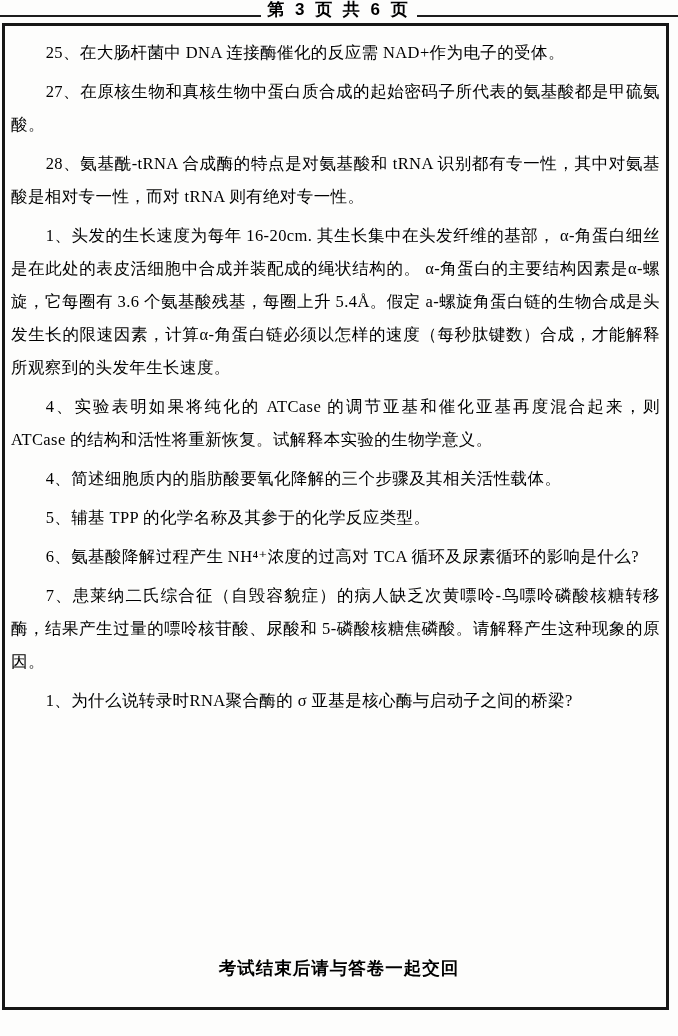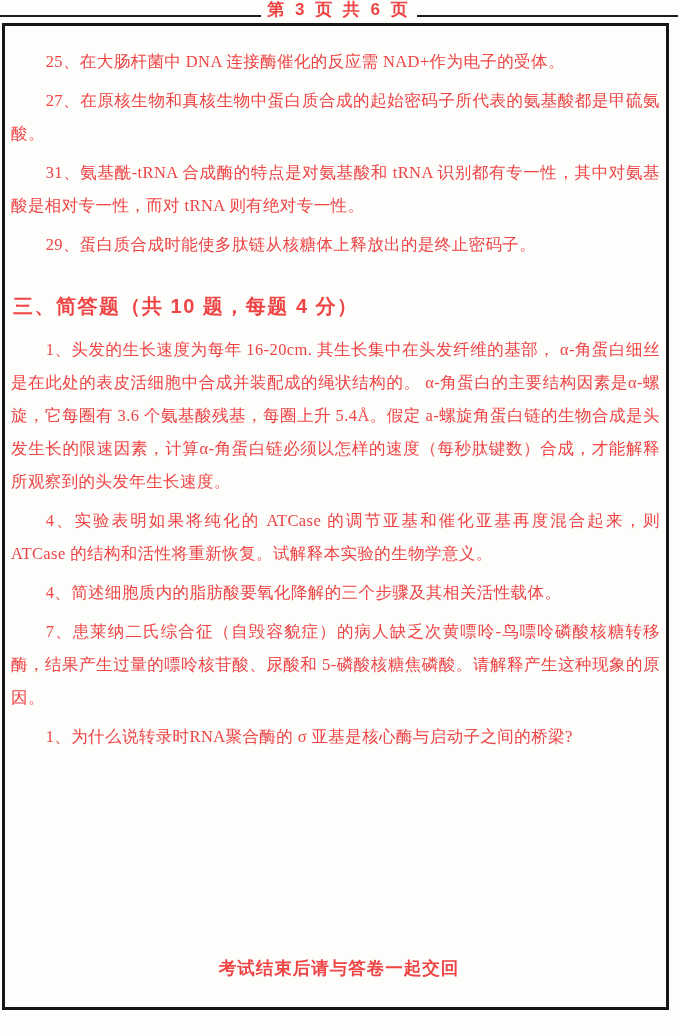--- a/index.html
+++ b/index.html
@@ -5,21 +5,21 @@
   html, body {
     margin: 0;
     padding: 0;
     background: #ffffff;
   }
   .page {
     position: relative;
     width: 678px;
     height: 1036px;
     background: #fdfdfc;
-    color: #ef4444;
+    color: #000000;
     font-family: "Liberation Serif", "DejaVu Serif", serif;
     overflow: hidden;
   }
   
   .header {
     position: absolute;
     top: 0; left: 0;
     width: 678px;
     height: 22px;
     text-align: center;
@@ -56,21 +56,21 @@
   }
   .item {
     margin: 6px 0 0 0;
     font-size: 16.5px;
     line-height: 33px;
     text-indent: 2.1em;
     text-align: justify;
     letter-spacing: 0.4px;
   }
   .item.first {
-    margin-top: 16px;
+    margin-top: 7px;
   }
   .section-title {
     margin: 31px 0 13px 2px;
     font-family: "Liberation Sans", "DejaVu Sans", sans-serif;
     font-weight: bold;
     font-size: 20px;
     letter-spacing: 1.5px;
     line-height: 28px;
     text-indent: 0;
   }
@@ -95,28 +95,28 @@
 <div class="page">
 
   <div class="header">
     <div class="header-rule"></div>
     <span class="header-text">第 3 页  共 6 页</span>
   </div>
 
   <div class="content-box">
     <p class="item first">25、在大肠杆菌中 DNA 连接酶催化的反应需 NAD+作为电子的受体。</p>
     <p class="item">27、在原核生物和真核生物中蛋白质合成的起始密码子所代表的氨基酸都是甲硫氨酸。</p>
-    <p class="item">31、氨基酰-tRNA 合成酶的特点是对氨基酸和 tRNA 识别都有专一性，其中对氨基酸是相对专一性，而对 tRNA 则有绝对专一性。</p>
-    <p class="item">29、蛋白质合成时能使多肽链从核糖体上释放出的是终止密码子。</p>
+    <p class="item">28、氨基酰-tRNA 合成酶的特点是对氨基酸和 tRNA 识别都有专一性，其中对氨基酸是相对专一性，而对 tRNA 则有绝对专一性。</p>
 
-    <h2 class="section-title">三、简答题（共 10  题，每题 4 分）</h2>
 
     <p class="item">1、头发的生长速度为每年 16-20cm. 其生长集中在头发纤维的基部， α-角蛋白细丝是在此处的表皮活细胞中合成并装配成的绳状结构的。 α-角蛋白的主要结构因素是α-螺旋，它每圈有 3.6 个氨基酸残基，每圈上升 5.4Å。假定 a-螺旋角蛋白链的生物合成是头发生长的限速因素，计算α-角蛋白链必须以怎样的速度（每秒肽键数）合成，才能解释所观察到的头发年生长速度。</p>
     <p class="item">4、实验表明如果将纯化的 ATCase 的调节亚基和催化亚基再度混合起来，则 ATCase 的结构和活性将重新恢复。试解释本实验的生物学意义。</p>
     <p class="item">4、简述细胞质内的脂肪酸要氧化降解的三个步骤及其相关活性载体。</p>
+    <p class="item">5、辅基 TPP 的化学名称及其参于的化学反应类型。</p>
+    <p class="item">6、氨基酸降解过程产生 NH⁴⁺浓度的过高对 TCA 循环及尿素循环的影响是什么?</p>
     <p class="item">7、患莱纳二氏综合征（自毁容貌症）的病人缺乏次黄嘌呤-鸟嘌呤磷酸核糖转移酶，结果产生过量的嘌呤核苷酸、尿酸和 5-磷酸核糖焦磷酸。请解释产生这种现象的原因。</p>
     <p class="item">1、为什么说转录时RNA聚合酶的 σ 亚基是核心酶与启动子之间的桥梁?</p>
   </div>
 
   <div class="footer">
     <span class="footer-text">考试结束后请与答卷一起交回</span>
   </div>
 
 </div>
 

